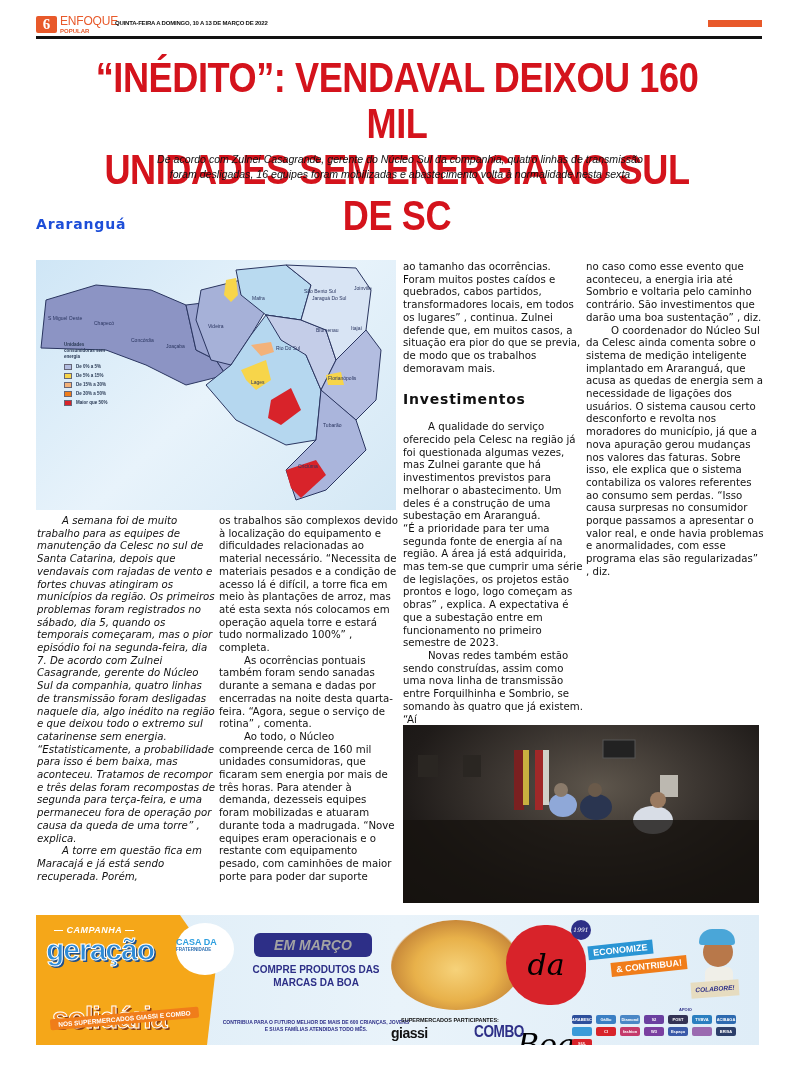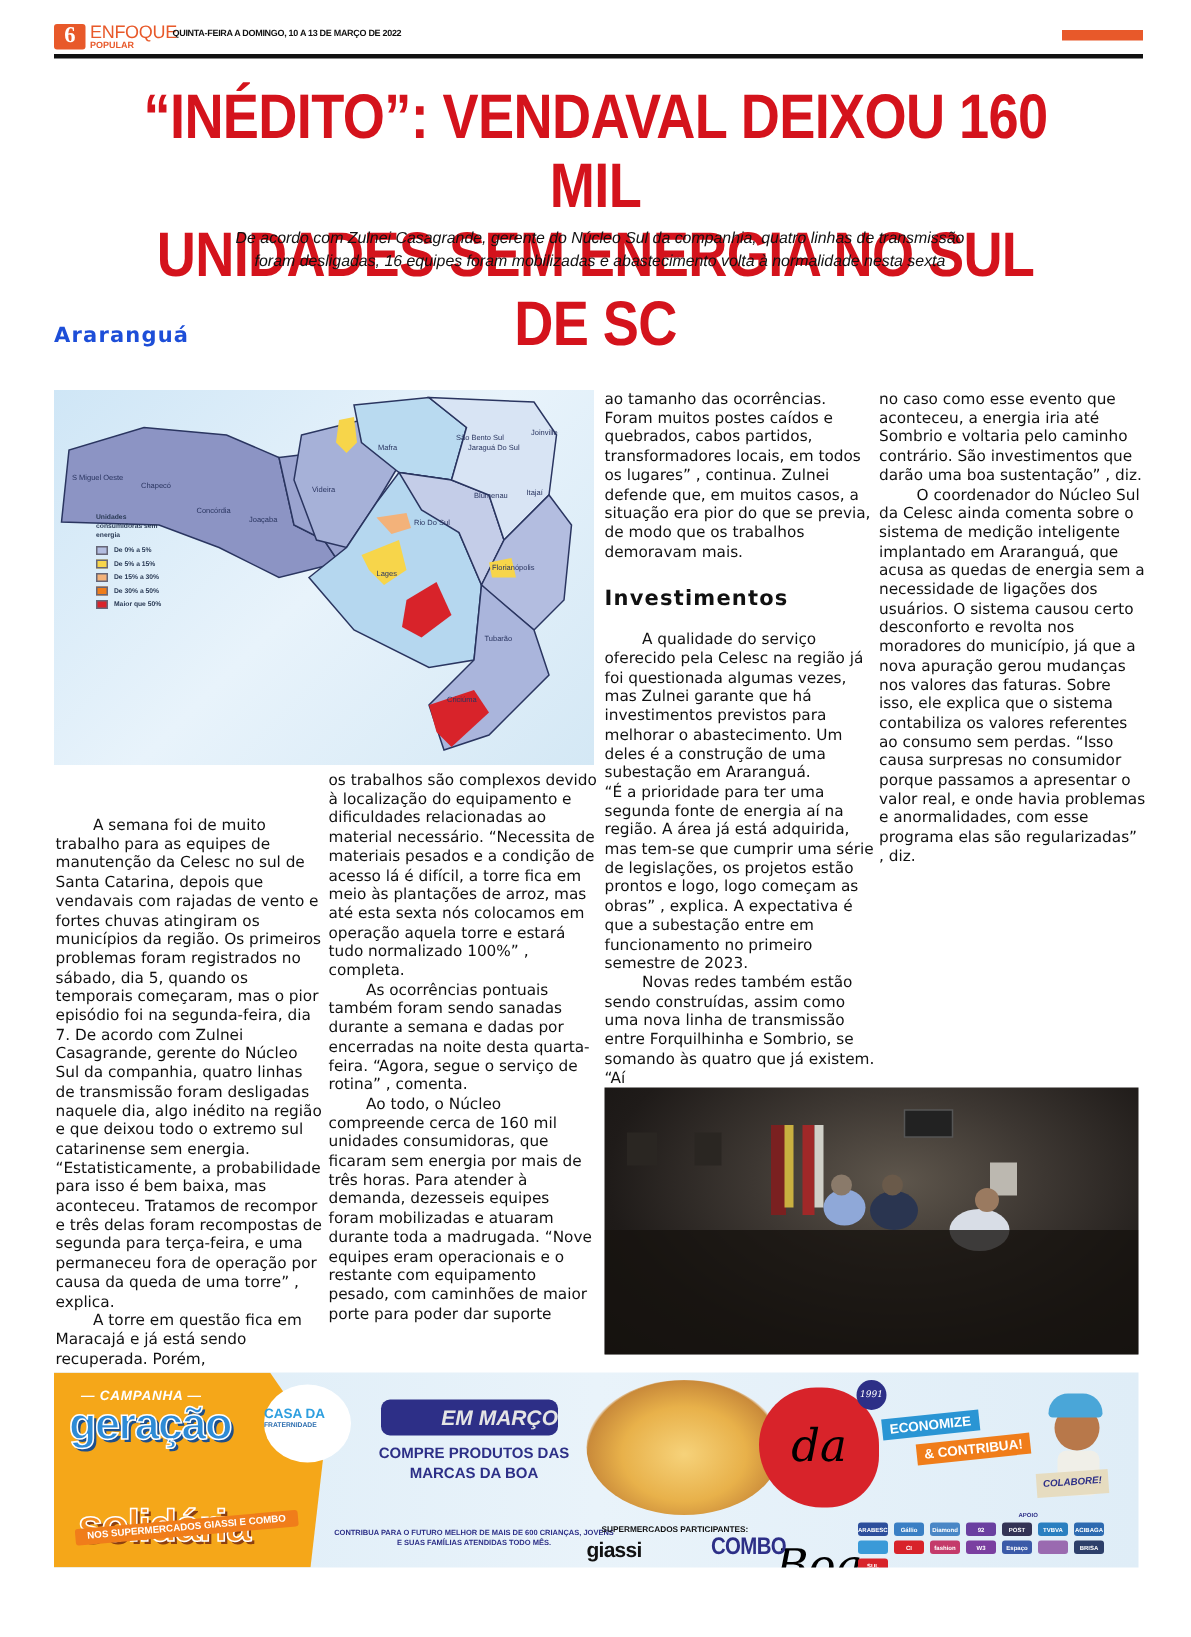--- a/index.html
+++ b/index.html
@@ -30,21 +30,21 @@
   .map svg { position: absolute; left: 0; top: 0; }
   .legend { position: absolute; left: 28px; top: 82px; font-family: "Liberation Sans", sans-serif; font-size: 4.5px; font-weight: bold; color: #2a3a55; }
   .legend-title { line-height: 6px; margin-bottom: 3px; width: 50px; }
   .legend-row { display: flex; align-items: center; height: 7.5px; margin-bottom: 1.5px; }
   .legend-swatch { width: 8px; height: 6px; margin-right: 4px; border: 0.5px solid #667; }
 
   
   .col { position: absolute; font-family: "DejaVu Sans", sans-serif; font-size: 10.2px; line-height: 12.7px; color: #111; }
   .col p { text-indent: 0; }
   .col p.ind { text-indent: 25px; }
-  .col1 { left: 37px; top: 545px; width: 178px; }
+  .col1 { left: 37px; top: 515px; width: 178px; font-style: italic; }
   .col2 { left: 219px; top: 515px; width: 180px; }
   .col3 { left: 403px; top: 261px; width: 180px; }
   .col4 { left: 586px; top: 261px; width: 178px; }
   .sub-head { font-family: "DejaVu Sans", sans-serif; font-weight: bold; font-size: 14px; letter-spacing: 0.8px; margin: 16px 0 14px 0; line-height: 16px; }
 
   
   .photo { position: absolute; left: 403px; top: 725px; width: 356px; height: 178px; overflow: hidden;
     background: radial-gradient(ellipse at 55% 35%, #5e564c 0%, #3d3732 35%, #1f1b19 70%, #141210 100%); }
 
   
@@ -54,22 +54,22 @@
     clip-path: polygon(0 0, 80% 0, 100% 40%, 95% 100%, 0 100%); }
   .ad-campanha { position: absolute; left: 18px; top: 10px; color: #fff; font-family: "Liberation Sans", sans-serif; font-weight: bold; font-style: italic; font-size: 9px; letter-spacing: 0.5px; }
   .ad-geracao { position: absolute; left: 10px; top: 20px; color: #2e8bd6; font-family: "Liberation Sans", sans-serif; font-weight: bold; font-size: 30px; line-height: 30px;
     -webkit-text-stroke: 1px #fff; text-shadow: 2px 2px 0 #1d4f8c; letter-spacing: -1px; }
   .ad-solidaria { position: absolute; left: 16px; top: 48px; color: #f28a1c; font-family: "Liberation Sans", sans-serif; font-weight: bold; font-size: 30px; line-height: 30px;
     -webkit-text-stroke: 1px #fff; text-shadow: 2px 2px 0 #8c3f10; letter-spacing: -1px; margin-top: 40px; }
   .ad-ribbon { position: absolute; left: 14px; top: 98px; background: #f07d1a; color: #fff; font-family: "Liberation Sans", sans-serif; font-weight: bold; font-size: 6.5px; padding: 2px 8px; transform: rotate(-5deg); border-radius: 2px; }
   .ad-casa { position: absolute; left: 140px; top: 8px; width: 58px; height: 52px; border-radius: 50%; background: #fff; padding-top: 15px; }
   .ad-casa-title { color: #2e9fdf; font-family: "Liberation Sans", sans-serif; font-size: 9px; font-weight: bold; line-height: 9px; }
   .ad-casa-sub { color: #2e6fb0; font-family: "Liberation Sans", sans-serif; font-size: 4.5px; font-weight: bold; }
-  .ad-emmarco { position: absolute; left: 218px; top: 18px; width: 118px; height: 24px; background: #2d2f87; border-radius: 6px; color: #e5e5e5;
-    font-family: "Liberation Sans", sans-serif; font-weight: bold; font-style: italic; font-size: 14px; text-align: right; line-height: 24px; }
+  .ad-emmarco { position: absolute; left: 218px; top: 18px; width: 118px; height: 24px; background: #2d2f87; border-radius: 6px; color: #a3a3a3;
+    font-family: "Liberation Sans", sans-serif; font-weight: bold; font-style: italic; font-size: 14px; text-align: center; line-height: 24px; }
   .ad-compre { position: absolute; left: 210px; top: 48px; width: 140px; text-align: center; color: #2d2f87; font-family: "Liberation Sans", sans-serif; font-weight: bold; font-size: 10px; line-height: 13px; }
   .ad-contribua { position: absolute; left: 185px; top: 104px; width: 190px; text-align: center; color: #2d2f87; font-family: "Liberation Sans", sans-serif; font-weight: bold; font-size: 5px; line-height: 7px; }
   .ad-food { position: absolute; left: 355px; top: 5px; width: 130px; height: 90px; border-radius: 50%;
     background: radial-gradient(ellipse at 50% 55%, #f6d27a 0%, #e8b14a 45%, #c98a3a 70%, #e9dccb 72%, transparent 74%); }
   .ad-daboa { position: absolute; left: 470px; top: 10px; width: 80px; height: 80px; background: #d8232a; border-radius: 50% 50% 45% 55%;
     color: #000000; font-family: "DejaVu Serif", serif; font-style: italic; font-size: 30px; text-align: center; line-height: 80px; }
   .ad-1991 { position: absolute; left: 535px; top: 5px; width: 20px; height: 20px; border-radius: 50%; background: #2d2f87; color: #fff; font-size: 6px; text-align: center; line-height: 20px; font-style: italic; font-family: "DejaVu Serif", serif; }
   .ad-economize { position: absolute; left: 552px; top: 28px; background: #2a95d4; color: #fff; font-family: "Liberation Sans", sans-serif; font-weight: bold; font-size: 9px; padding: 2px 5px; transform: rotate(-6deg); }
   .ad-contribua2 { position: absolute; left: 575px; top: 44px; background: #f07d1a; color: #fff; font-family: "Liberation Sans", sans-serif; font-weight: bold; font-size: 9px; padding: 2px 5px; transform: rotate(-6deg); }
   .ad-mascot { position: absolute; left: 655px; top: 8px; width: 55px; height: 85px; }

